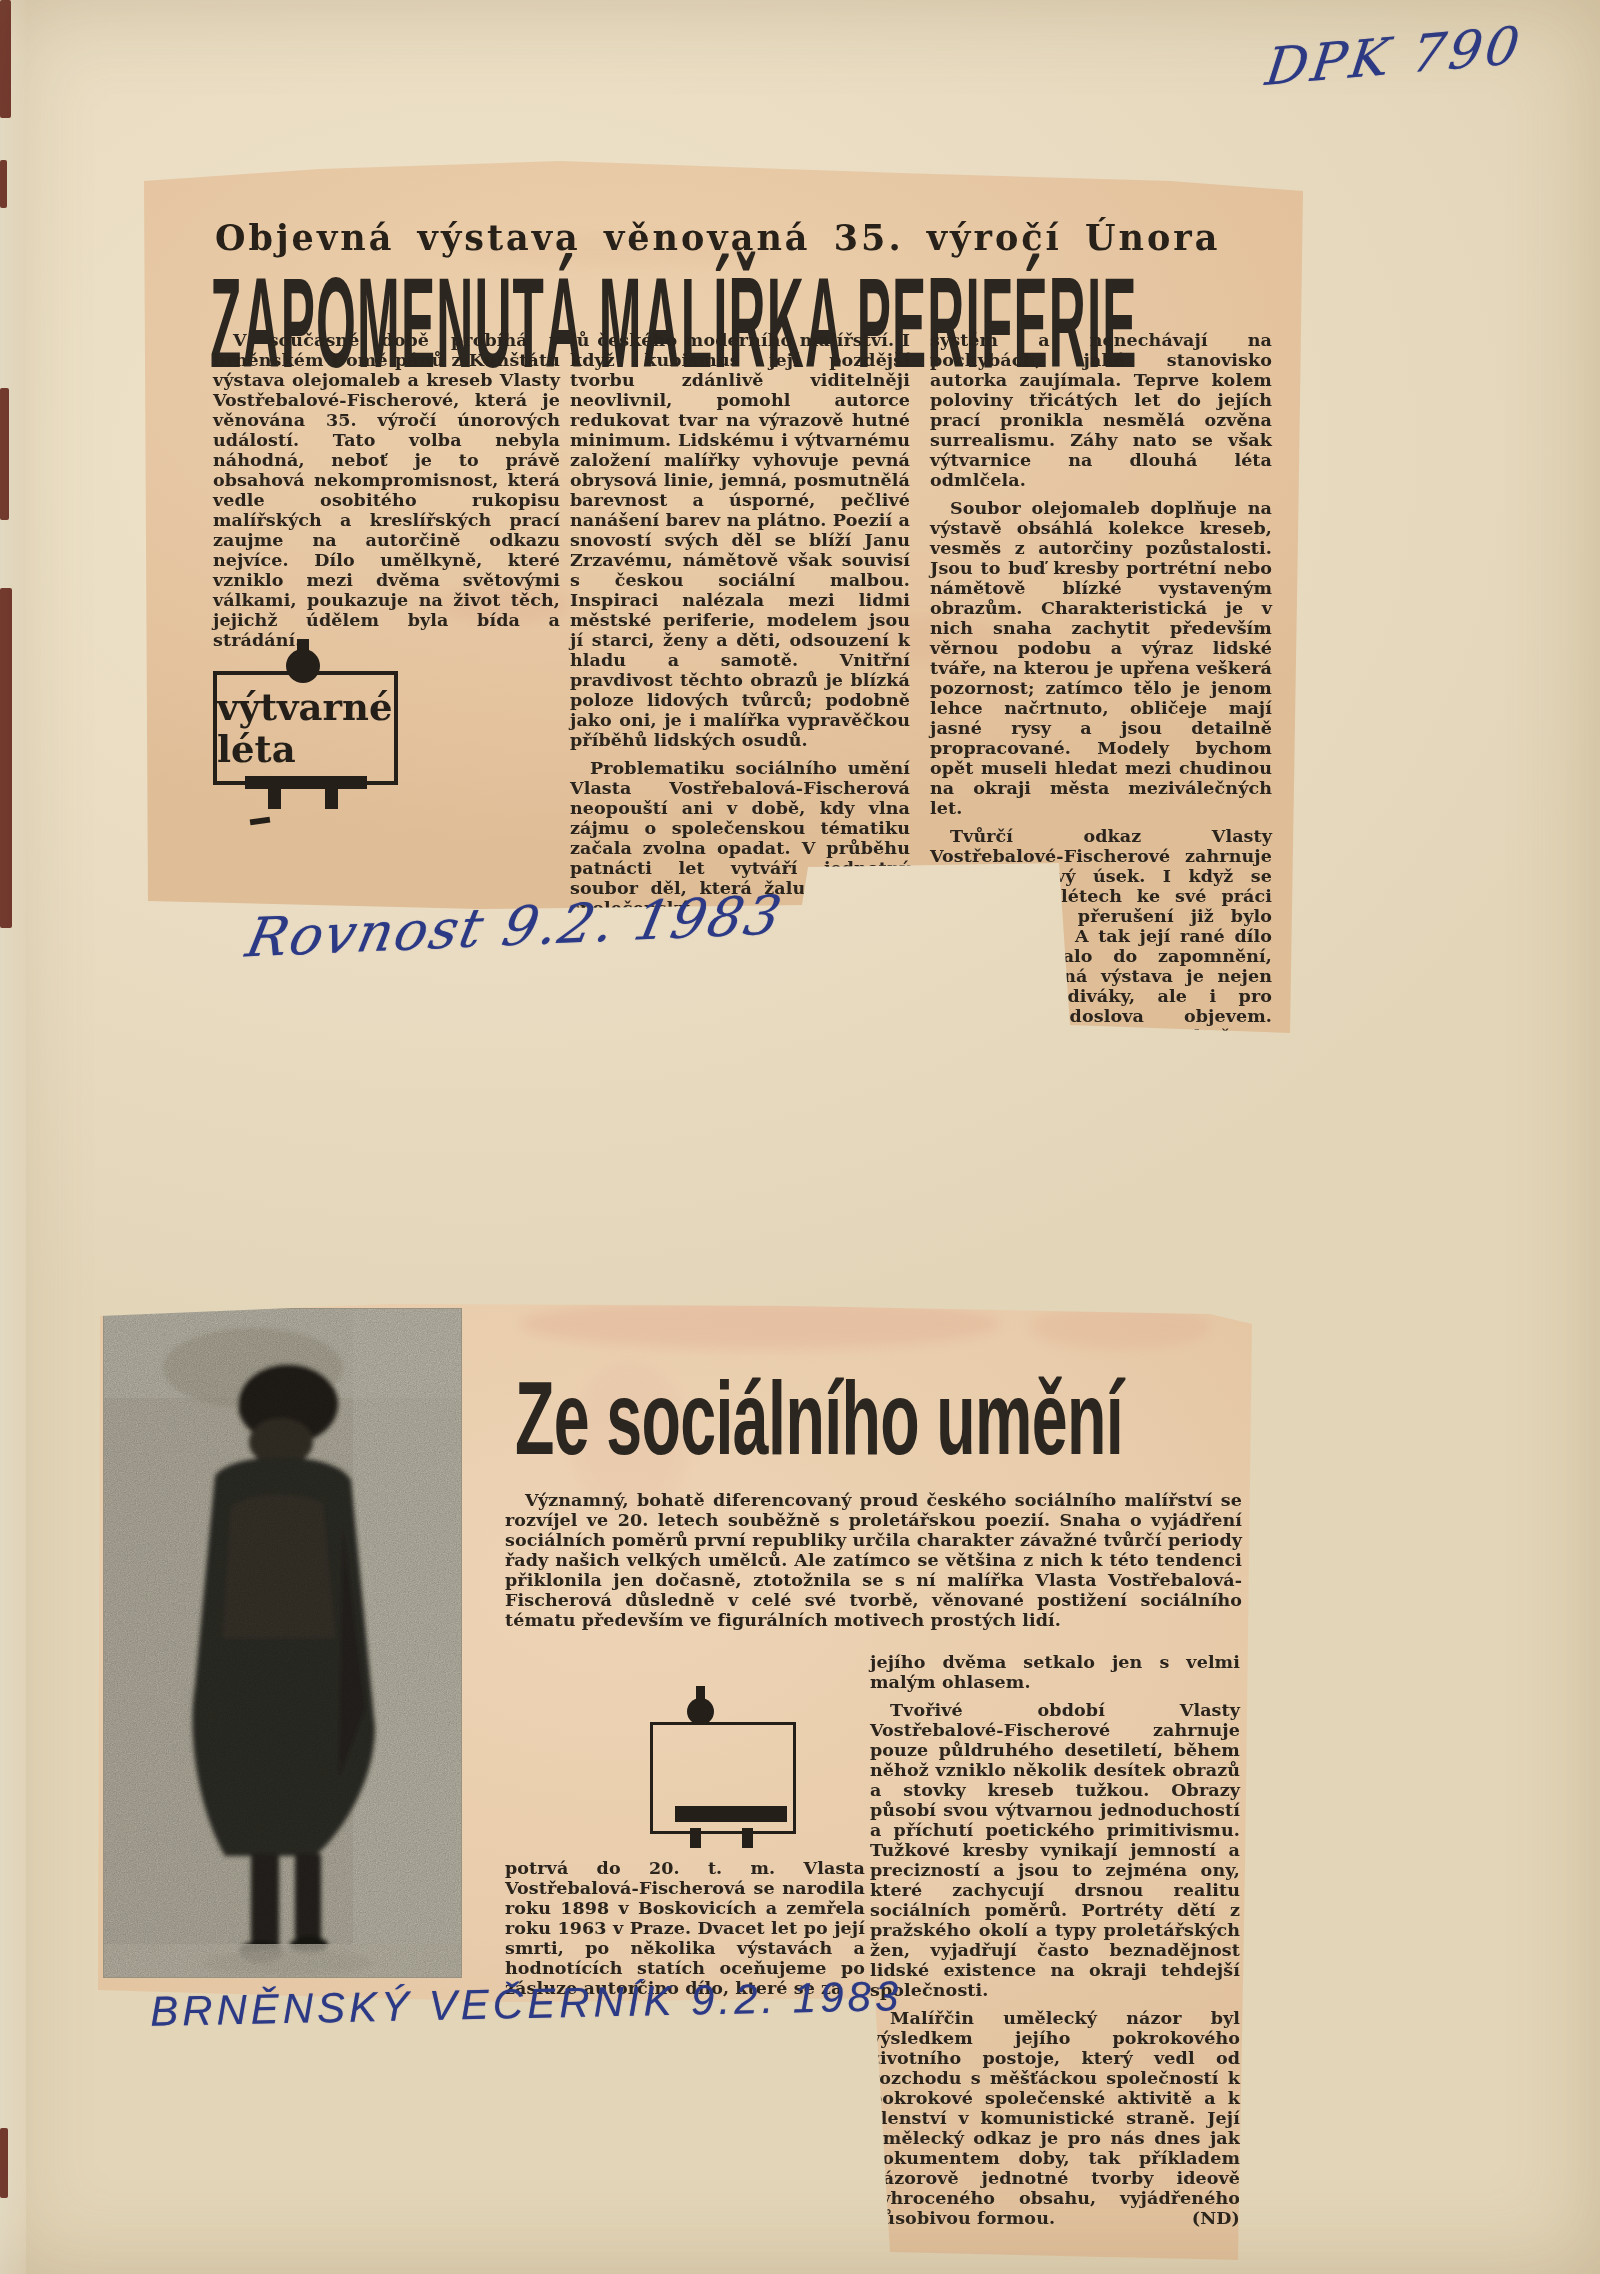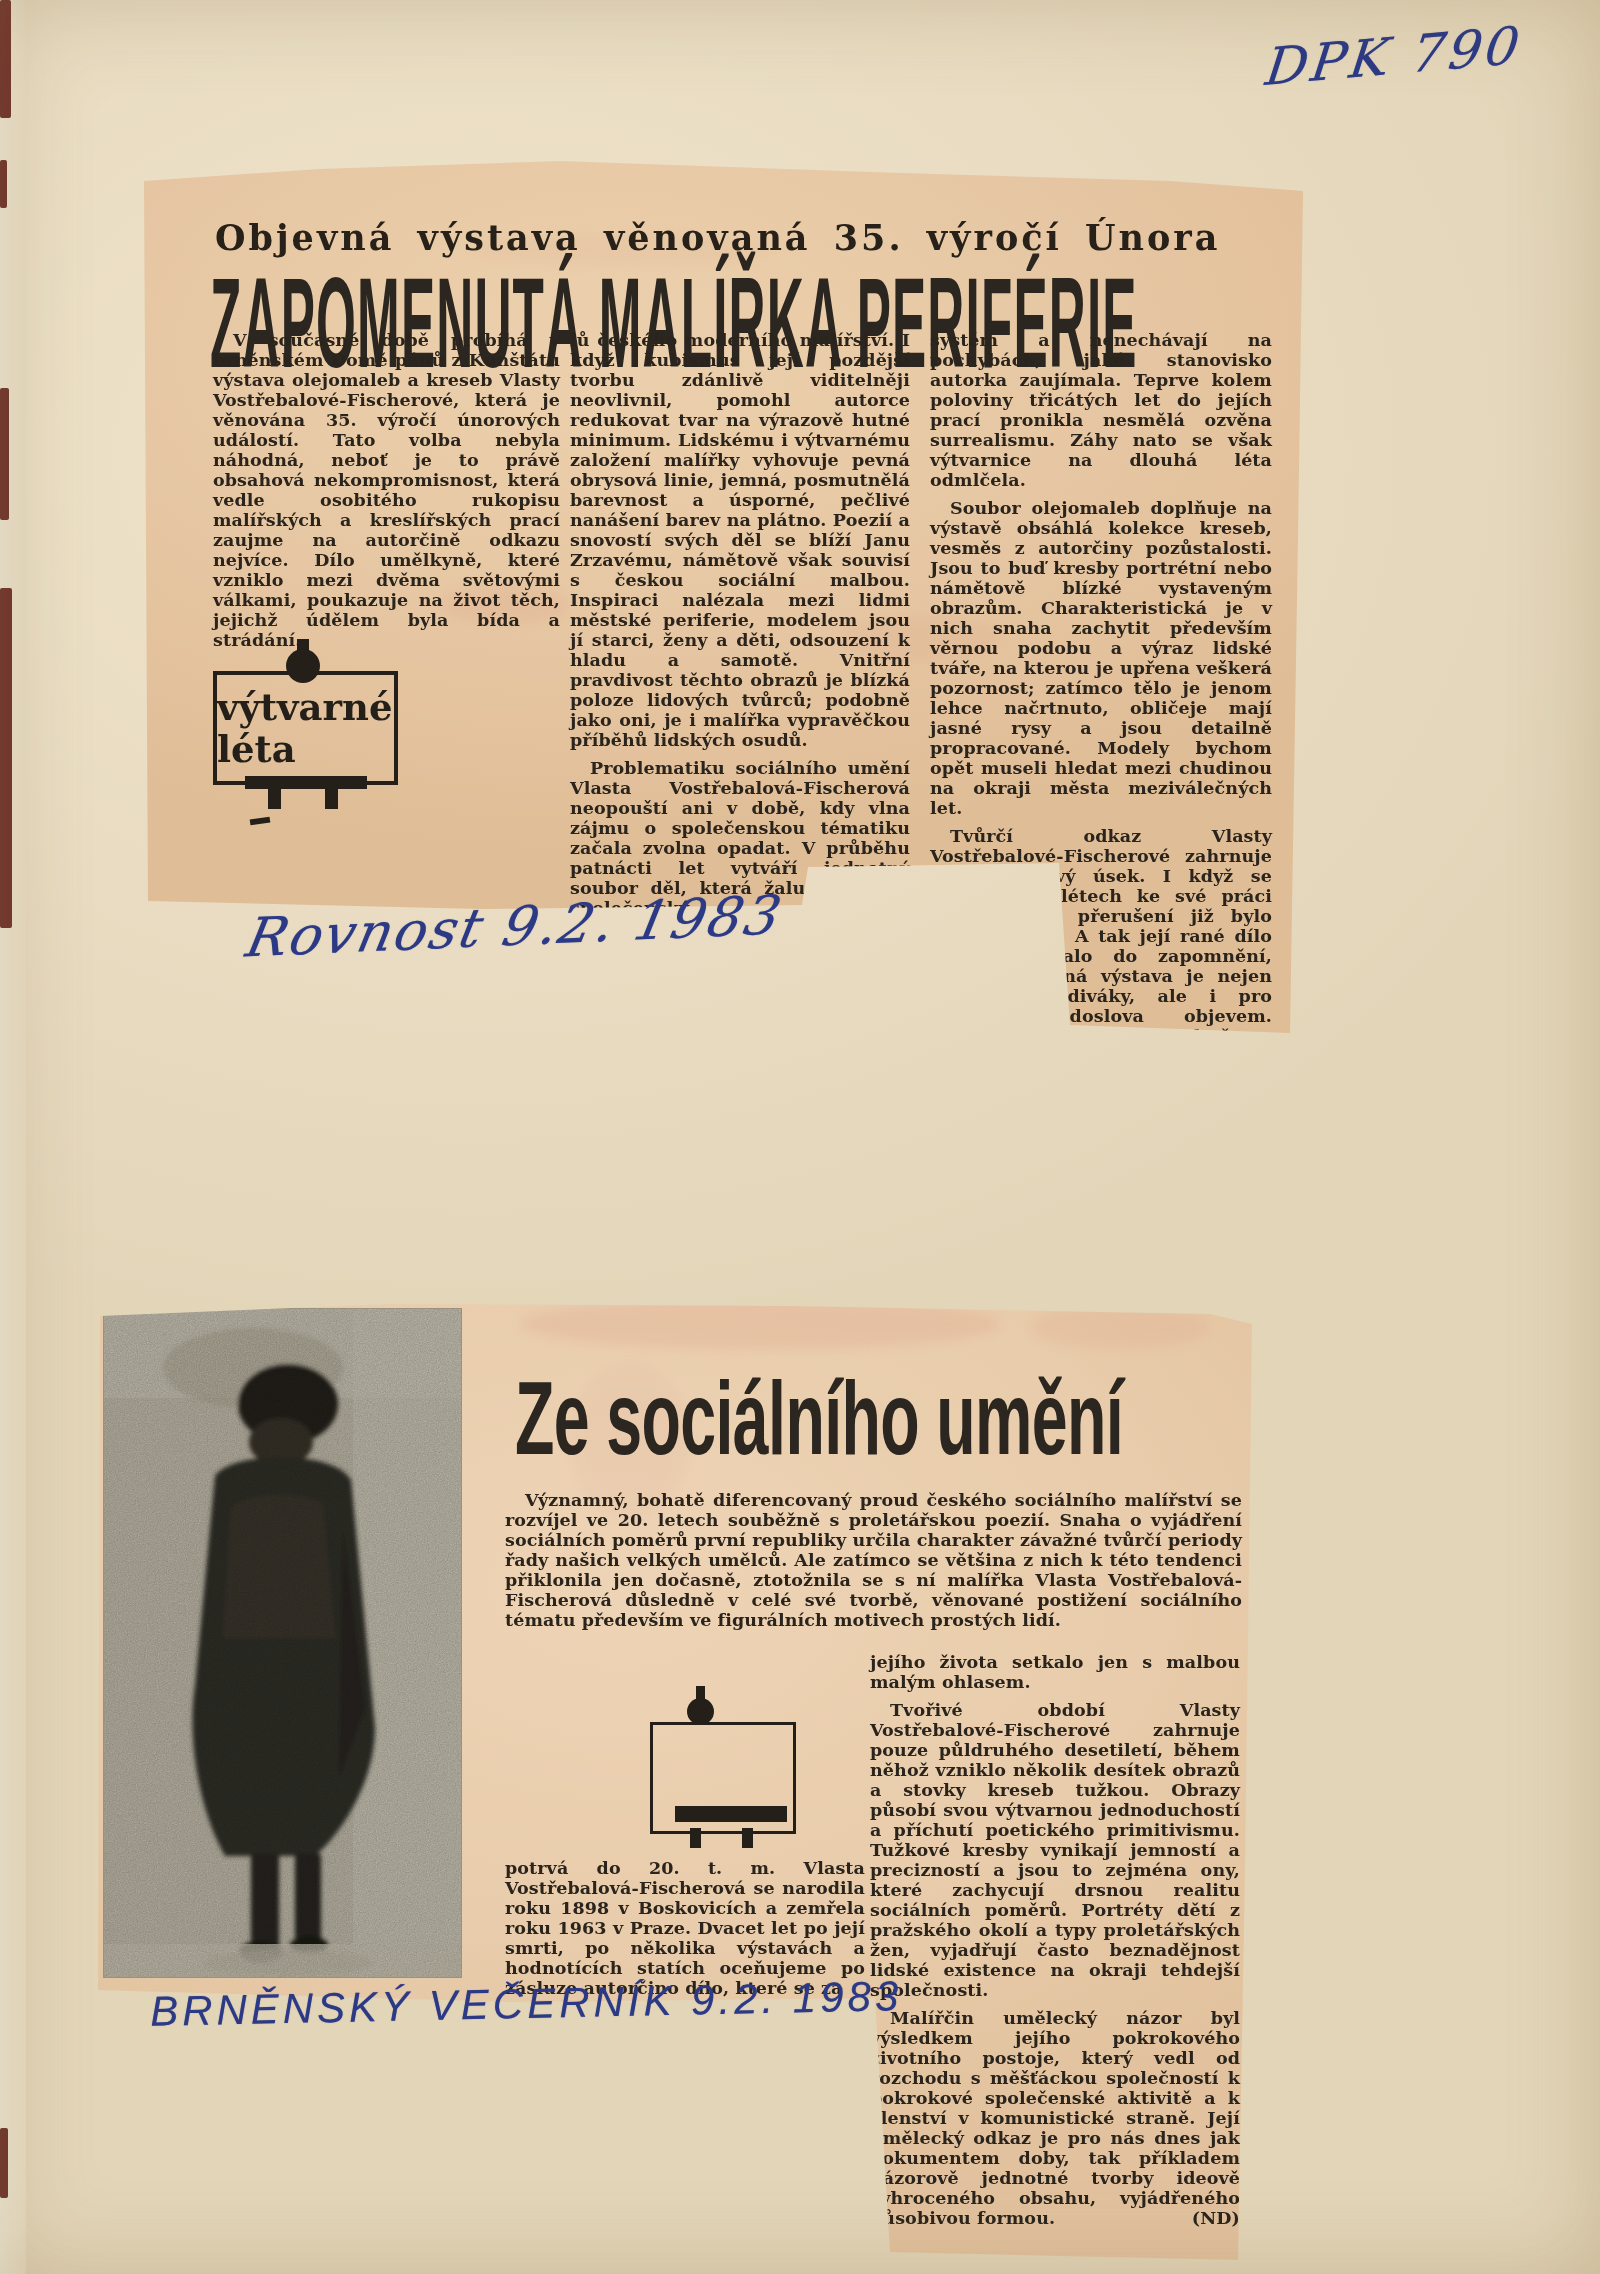--- a/index.html
+++ b/index.html
@@ -171,21 +171,21 @@
       <div class="bar" style="left:585px;top:516px;width:112px;height:16px"></div>
       <div class="bar" style="left:600px;top:538px;width:11px;height:20px"></div>
       <div class="bar" style="left:652px;top:538px;width:11px;height:20px"></div>
     </div>
 
     <div class="abs body" style="left:415px;top:568px;width:360px">
       <div class="para">potrvá do 20. t. m. Vlasta Vostřebalová-Fischerová se narodila roku 1898 v Boskovicích a zemřela roku 1963 v Praze. Dvacet let po její smrti, po několika výstavách a hodnotících statích oceňujeme po zásluze autorčino dílo, které se za</div>
     </div>
 
     <div class="abs body" style="left:780px;top:362px;width:370px">
-      <div class="para">jejího života setkalo jen s malbou malým ohlasem.</div>
+      <div class="para">jejího dvěma setkalo jen s velmi malým ohlasem.</div>
       <div class="para ind">Tvořivé období Vlasty Vostřebalové-Fischerové zahrnuje pouze půldruhého desetiletí, během něhož vzniklo několik desítek obrazů a stovky kreseb tužkou. Obrazy působí svou výtvarnou jednoduchostí a příchutí poetického primitivismu. Tužkové kresby vynikají jemností a precizností a jsou to zejména ony, které zachycují drsnou realitu sociálních poměrů. Portréty dětí z pražského okolí a typy proletářských žen, vyjadřují často beznadějnost lidské existence na okraji tehdejší společnosti.</div>
       <div class="para ind">
         <span>Malířčin umělecký názor byl výsledkem jejího pokrokového životního postoje, který vedl od rozchodu s měšťáckou společností k pokrokové společenské aktivitě a k členství v komunistické straně. Její umělecký odkaz je pro nás dnes jak dokumentem doby, tak příkladem názorově jednotné tvorby ideově vyhroceného obsahu, vyjádřeného působivou formou.</span>
         <span class="sigr">(ND)</span>
       </div>
     </div>
   </div>
 
   <div class="abs hand hand-caps" style="left:150px;top:1982px">BRNĚNSKÝ VEČERNÍK 9.2. 1983</div>
 </div>

